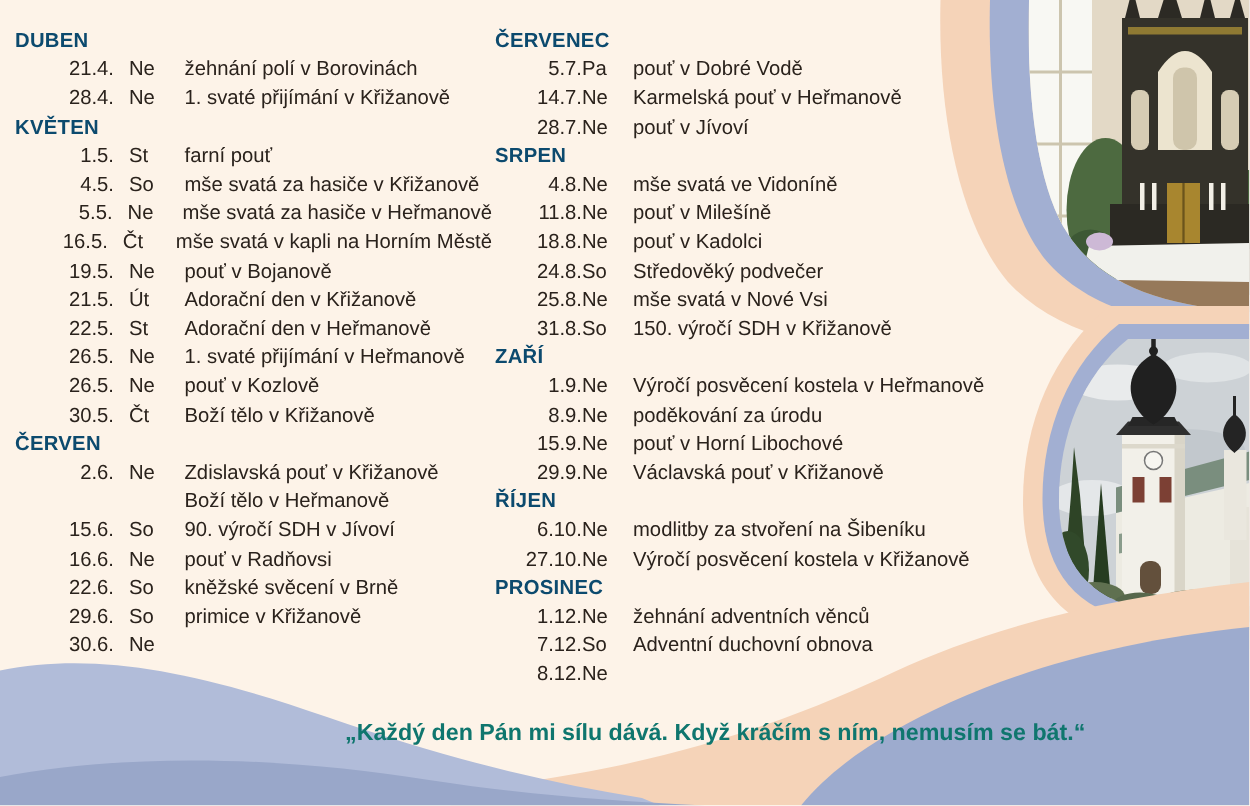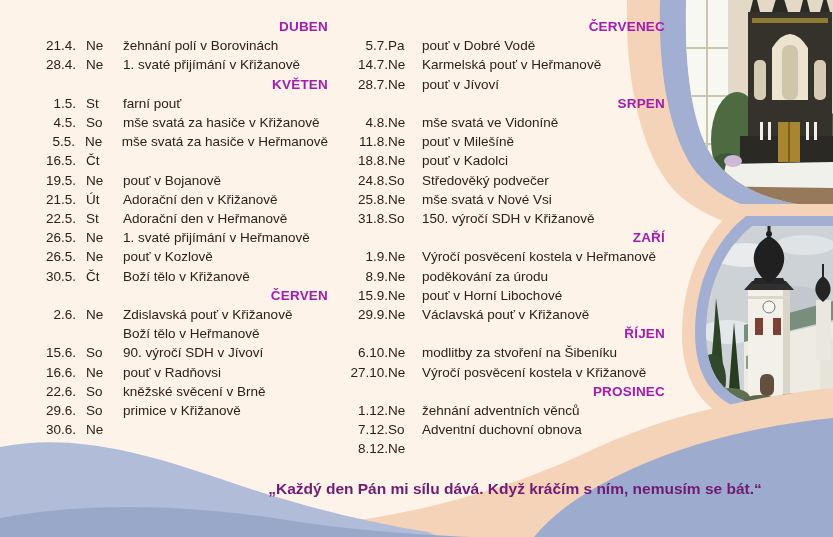--- a/index.html
+++ b/index.html
@@ -12,33 +12,33 @@
     color:#2a221c;
   }
   .decor{position:absolute;left:0;top:0;width:833px;height:537px;}
   .col{
     position:absolute;top:17px;
     font-size:13.5px;line-height:19.2px;
     white-space:nowrap;
   }
   .col0{left:10px;width:318px;}
   .col1{left:330px;width:335px;}
-  .month{font-weight:bold;color:#a21caf;letter-spacing:.2px;text-align:right;}
+  .month{font-weight:bold;color:#0c4a6e;letter-spacing:.2px;}
   .row{display:flex;}
   .d{width:66px;text-align:right;}
   .w{width:27px;margin-left:10px;}
   .t{margin-left:10px;text-align:center;}
   .col1 .d{width:58px;}
   .col1 .w{width:26px;margin-left:0;}
   .col1 .t{margin-left:8px;}
   .quote{
     position:absolute;left:230px;top:480px;width:570px;
-    text-align:center;
+    text-align:left;
     font-size:15.5px;font-weight:bold;
-    color:#701a75;
+    color:#0f766e;
   }
 </style>
 </head>
 <body>
 
 <div class="page">
 
   <svg class="decor" viewBox="0 0 833 537" aria-hidden="true">
     <rect width="833" height="537" fill="#fdf3e8"></rect>
 
@@ -157,20 +157,21 @@
         <span class="w">Ne</span>
         <span class="t">mše svatá za hasiče v Heřmanově</span>
       </div>
       <div class="row">
         <span class="d"></span>
         <span class="w"></span>
       </div>
       <div class="row">
         <span class="d">16.5.</span>
         <span class="w">Čt</span>
+        <span class="t">mše svatá v kapli na Horním Městě</span>
       </div>
       <div class="row">
         <span class="d">19.5.</span>
         <span class="w">Ne</span>
         <span class="t">pouť v Bojanově</span>
       </div>
       <div class="row">
         <span class="d">21.5.</span>
         <span class="w">Út</span>
         <span class="t">Adorační den v Křižanově</span>

